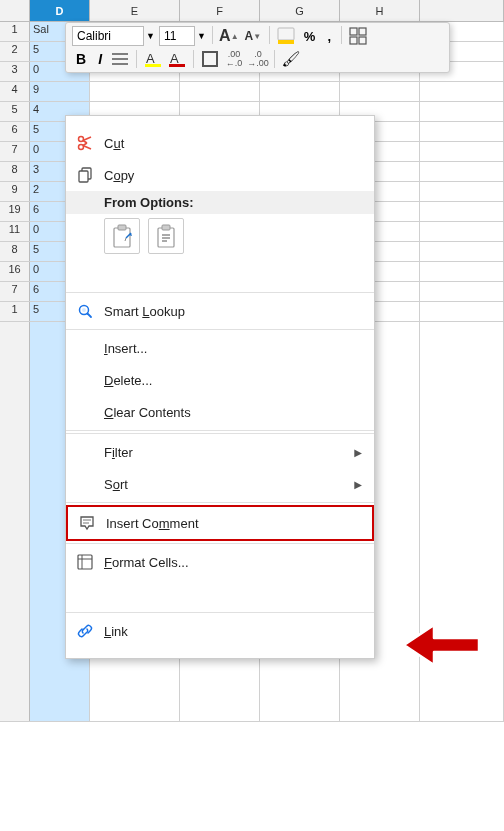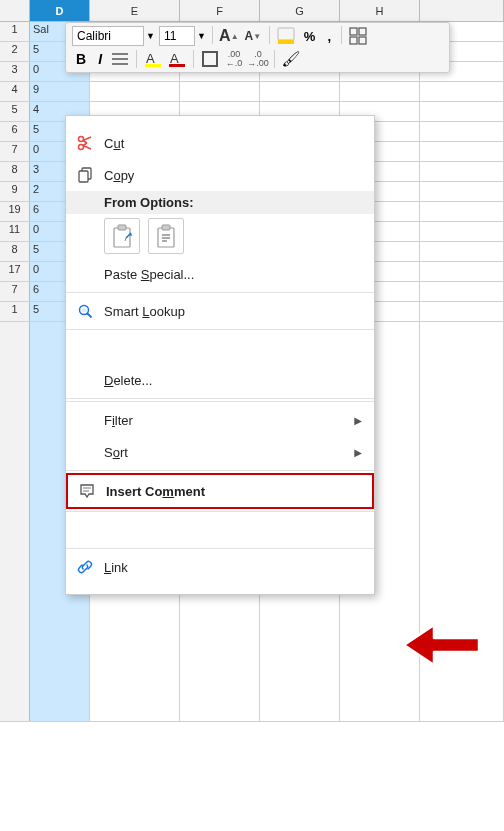--- a/index.html
+++ b/index.html
@@ -219,21 +219,20 @@
       justify-content: center;
       cursor: pointer;
       border-radius: 2px;
       font-size: 20px;
     }
 
     
     .menu-item-highlighted {
       border: 2px solid #cc0000;
       background: #fff;
-      font-weight: bold;
     }
 
     
     .red-arrow {
       position: absolute;
       right: 20px;
       top: 620px;
       z-index: 30;
     }
 
@@ -376,21 +375,21 @@
       <div class="grid-cell row-num">8</div>
       <div class="grid-cell cell-d selected-col">5</div>
       <div class="grid-cell cell-e"></div>
       <div class="grid-cell cell-f"></div>
       <div class="grid-cell cell-g"></div>
       <div class="grid-cell cell-h"></div>
       <div class="grid-cell cell-rest"></div>
     </div>
 
     <div class="grid-row">
-      <div class="grid-cell row-num">17</div>
+      <div class="grid-cell row-num">16</div>
       <div class="grid-cell cell-d selected-col">0</div>
       <div class="grid-cell cell-e"></div>
       <div class="grid-cell cell-f"></div>
       <div class="grid-cell cell-g"></div>
       <div class="grid-cell cell-h"></div>
       <div class="grid-cell cell-rest"></div>
     </div>
     <div class="grid-row">
       <div class="grid-cell row-num">7</div>
       <div class="grid-cell cell-d selected-col">6</div>
@@ -560,47 +559,51 @@
         <rect x="10" y="3" width="8" height="5" rx="1" fill="#ccc" stroke="#999" stroke-width="1"></rect>
         <line x1="10" y1="13" x2="18" y2="13" stroke="#555" stroke-width="1"></line>
         <line x1="10" y1="16" x2="18" y2="16" stroke="#555" stroke-width="1"></line>
         <line x1="10" y1="19" x2="15" y2="19" stroke="#555" stroke-width="1"></line>
       </svg>
     </div>
   </div>
 
   <div class="menu-item">
     <div class="menu-item-icon"></div>
-    <span class="menu-item-label">Paste <span class="underline">S</span>pecial...</span>
   </div>
 
   <div class="menu-separator"></div>
 
   <div class="menu-item">
     <div class="menu-item-icon">
       <svg width="16" height="16" viewBox="0 0 16 16">
         <circle cx="7" cy="7" r="4.5" fill="none" stroke="#1a73e8" stroke-width="1.5"></circle>
         <line x1="10.5" y1="10.5" x2="14" y2="14" stroke="#1a73e8" stroke-width="1.8" stroke-linecap="round"></line>
         <circle cx="7" cy="7" r="2" fill="#c8e0ff" opacity="0.7"></circle>
       </svg>
     </div>
     <span class="menu-item-label">Smart <span class="underline">L</span>ookup</span>
   </div>
 
   <div class="menu-separator"></div>
 
   <div class="menu-item">
     <div class="menu-item-icon"></div>
+    <span class="menu-item-label"><span class="underline">I</span>nsert...</span>
   </div>
 
   <div class="menu-item">
     <div class="menu-item-icon"></div>
     <span class="menu-item-label"><span class="underline">D</span>elete...</span>
   </div>
 
+  <div class="menu-item">
+    <div class="menu-item-icon"></div>
+    <span class="menu-item-label"><span class="underline">C</span>lear Contents</span>
+  </div>
 
   <div class="menu-separator"></div>
 
 
   <div class="menu-separator"></div>
 
   <div class="menu-item">
     <div class="menu-item-icon"></div>
     <span class="menu-item-label">F<span class="underline">i</span>lter</span>
     <span class="menu-item-arrow">▶</span>
@@ -620,20 +623,30 @@
         <path d="M2,2 L14,2 L14,11 L10,11 L8,14 L6,11 L2,11 Z" fill="none" stroke="#555" stroke-width="1.3"></path>
         <line x1="4" y1="5" x2="12" y2="5" stroke="#777" stroke-width="1"></line>
         <line x1="4" y1="8" x2="10" y2="8" stroke="#777" stroke-width="1"></line>
       </svg>
     </div>
     <span class="menu-item-label">Insert Co<span class="underline">m</span>ment</span>
   </div>
 
   <div class="menu-separator"></div>
 
+  <div class="menu-item">
+    <div class="menu-item-icon">
+      <svg width="16" height="16" viewBox="0 0 16 16">
+        <rect x="1" y="1" width="14" height="14" rx="1" fill="none" stroke="#555" stroke-width="1.2"></rect>
+        <line x1="1" y1="5" x2="15" y2="5" stroke="#555" stroke-width="1"></line>
+        <line x1="5" y1="1" x2="5" y2="15" stroke="#555" stroke-width="1"></line>
+      </svg>
+    </div>
+    <span class="menu-item-label"><span class="underline">F</span>ormat Cells...</span>
+  </div>
 
   <div class="menu-item">
     <div class="menu-item-icon"></div>
   </div>
 
 
   <div class="menu-separator"></div>
 
   <div class="menu-item">
     <div class="menu-item-icon">

